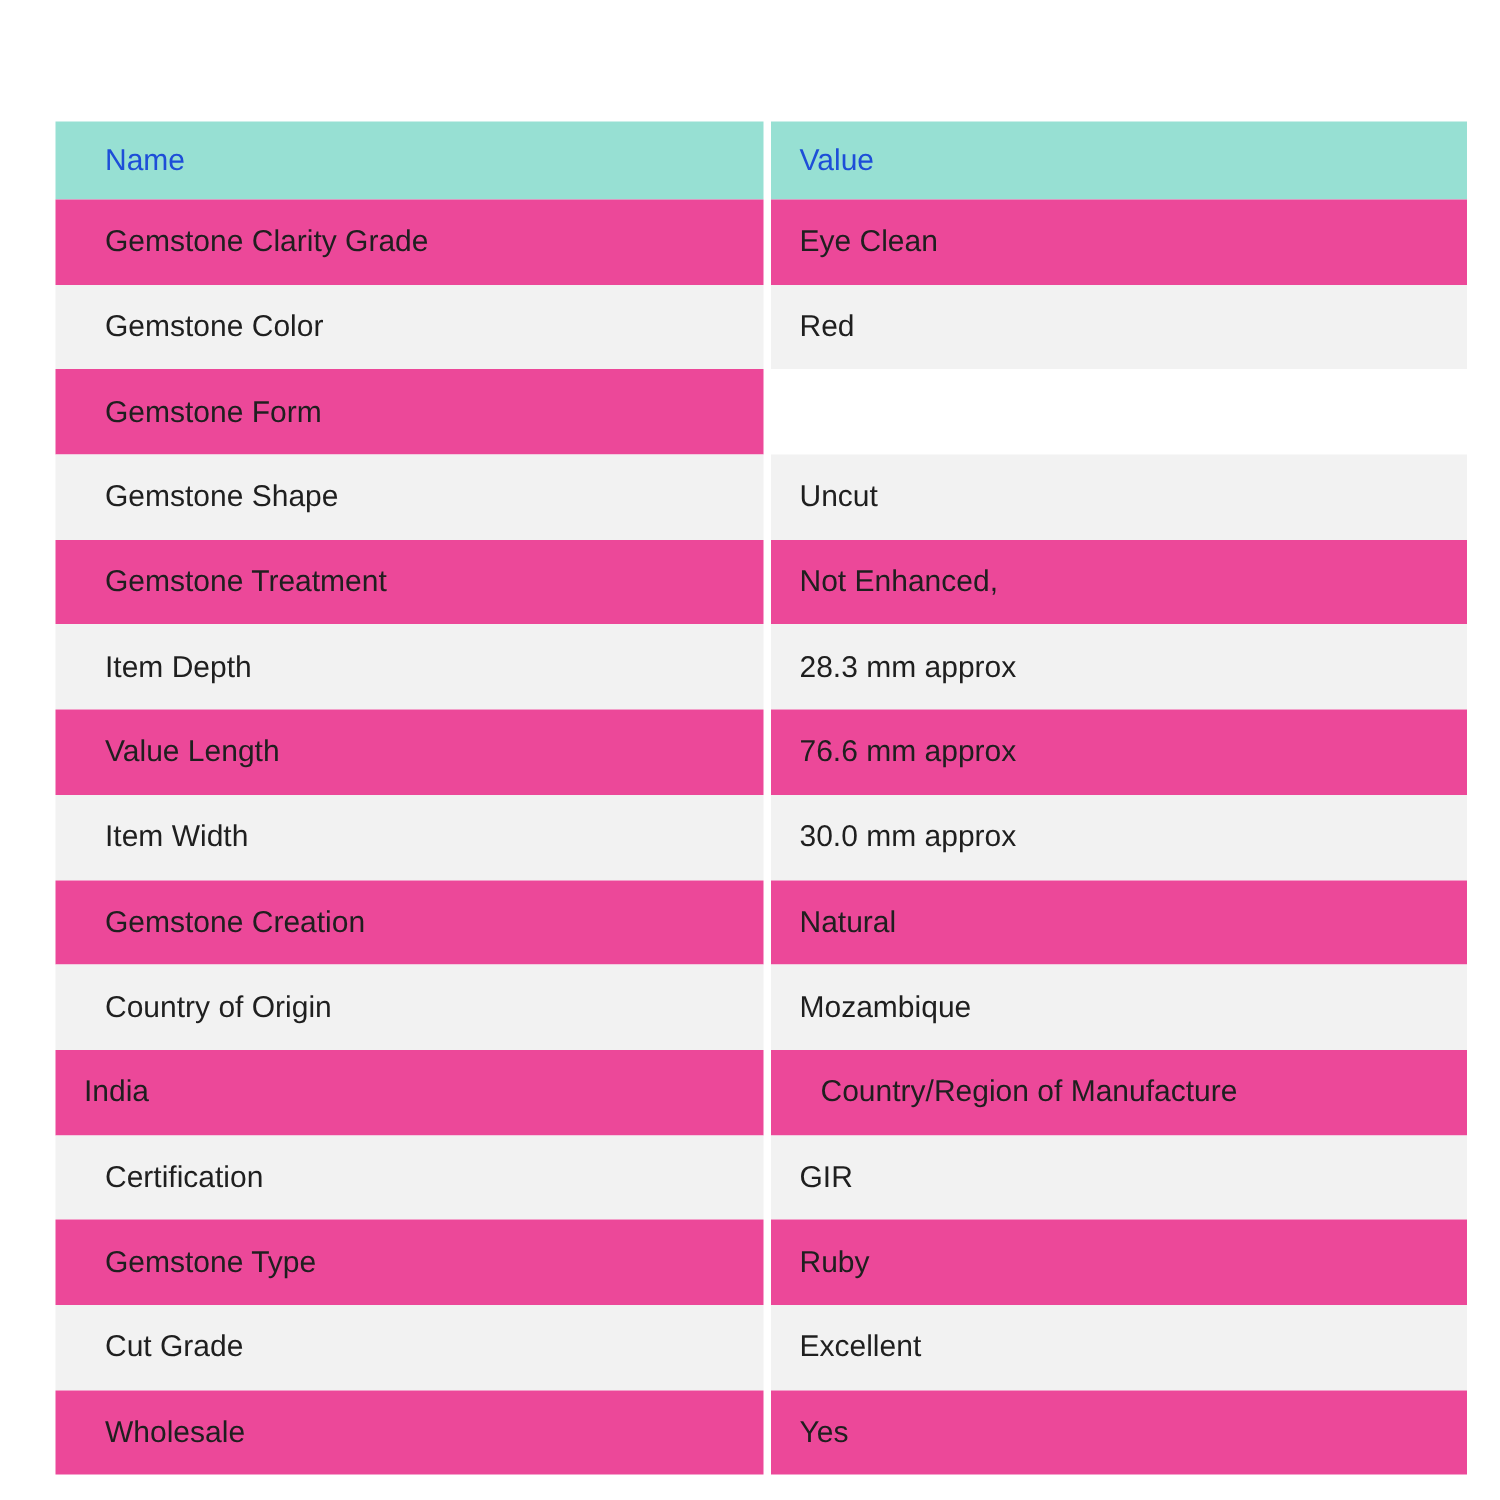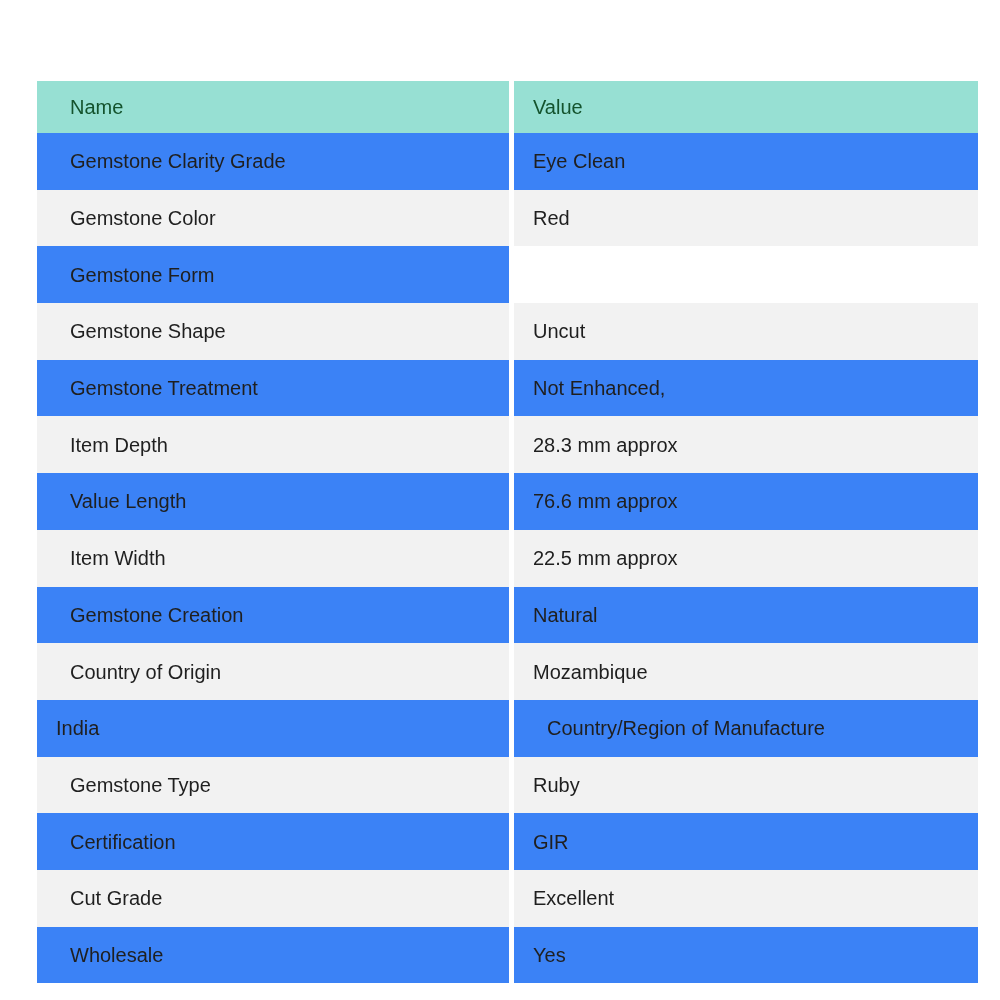--- a/index.html
+++ b/index.html
@@ -19,33 +19,33 @@
   .grid-row {
     display: grid;
     grid-template-columns: 472px 464px;
     column-gap: 5px;
   }
   .header-row .cell {
     background: var(--header-bg, #97e0d3);
     height: 52px;
     font-size: 20px;
     font-weight: 500;
-    color: #14532d;
+    color: #1d4ed8;
   }
   .cell {
     display: flex;
     align-items: center;
     font-size: 20px;
     line-height: 1;
   }
   .name-cell  { padding-left: 33px; }
   .value-cell { padding-left: 19px; }
   .body-row .cell {
     height: 56.7px;
-    background: #3b82f6;
+    background: #ec4899;
   }
   .body-row:nth-child(even) .cell {
     background: var(--row-alt-bg, #f2f2f2);
   }
 </style>
 </head>
 <body>
 
 <div class="spec-table">
   <div class="grid-row header-row">
@@ -82,46 +82,46 @@
     <div class="cell value-cell">28.3 mm approx</div>
   </div>
 
   <div class="grid-row body-row">
     <div class="cell name-cell">Value Length</div>
     <div class="cell value-cell">76.6 mm approx</div>
   </div>
 
   <div class="grid-row body-row">
     <div class="cell name-cell">Item Width</div>
-    <div class="cell value-cell">22.5 mm approx</div>
+    <div class="cell value-cell">30.0 mm approx</div>
   </div>
 
   <div class="grid-row body-row">
     <div class="cell name-cell">Gemstone Creation</div>
     <div class="cell value-cell">Natural</div>
   </div>
 
   <div class="grid-row body-row">
     <div class="cell name-cell">Country of Origin</div>
     <div class="cell value-cell">Mozambique</div>
   </div>
 
   <div class="grid-row body-row">
     <div class="cell value-cell">India</div>
     <div class="cell name-cell">Country/Region of Manufacture</div>
   </div>
 
   <div class="grid-row body-row">
-    <div class="cell name-cell">Gemstone Type</div>
-    <div class="cell value-cell">Ruby</div>
+    <div class="cell name-cell">Certification</div>
+    <div class="cell value-cell">GIR</div>
   </div>
 
   <div class="grid-row body-row">
-    <div class="cell name-cell">Certification</div>
-    <div class="cell value-cell">GIR</div>
+    <div class="cell name-cell">Gemstone Type</div>
+    <div class="cell value-cell">Ruby</div>
   </div>
 
   <div class="grid-row body-row">
     <div class="cell name-cell">Cut Grade</div>
     <div class="cell value-cell">Excellent</div>
   </div>
 
   <div class="grid-row body-row">
     <div class="cell name-cell">Wholesale</div>
     <div class="cell value-cell">Yes</div>

